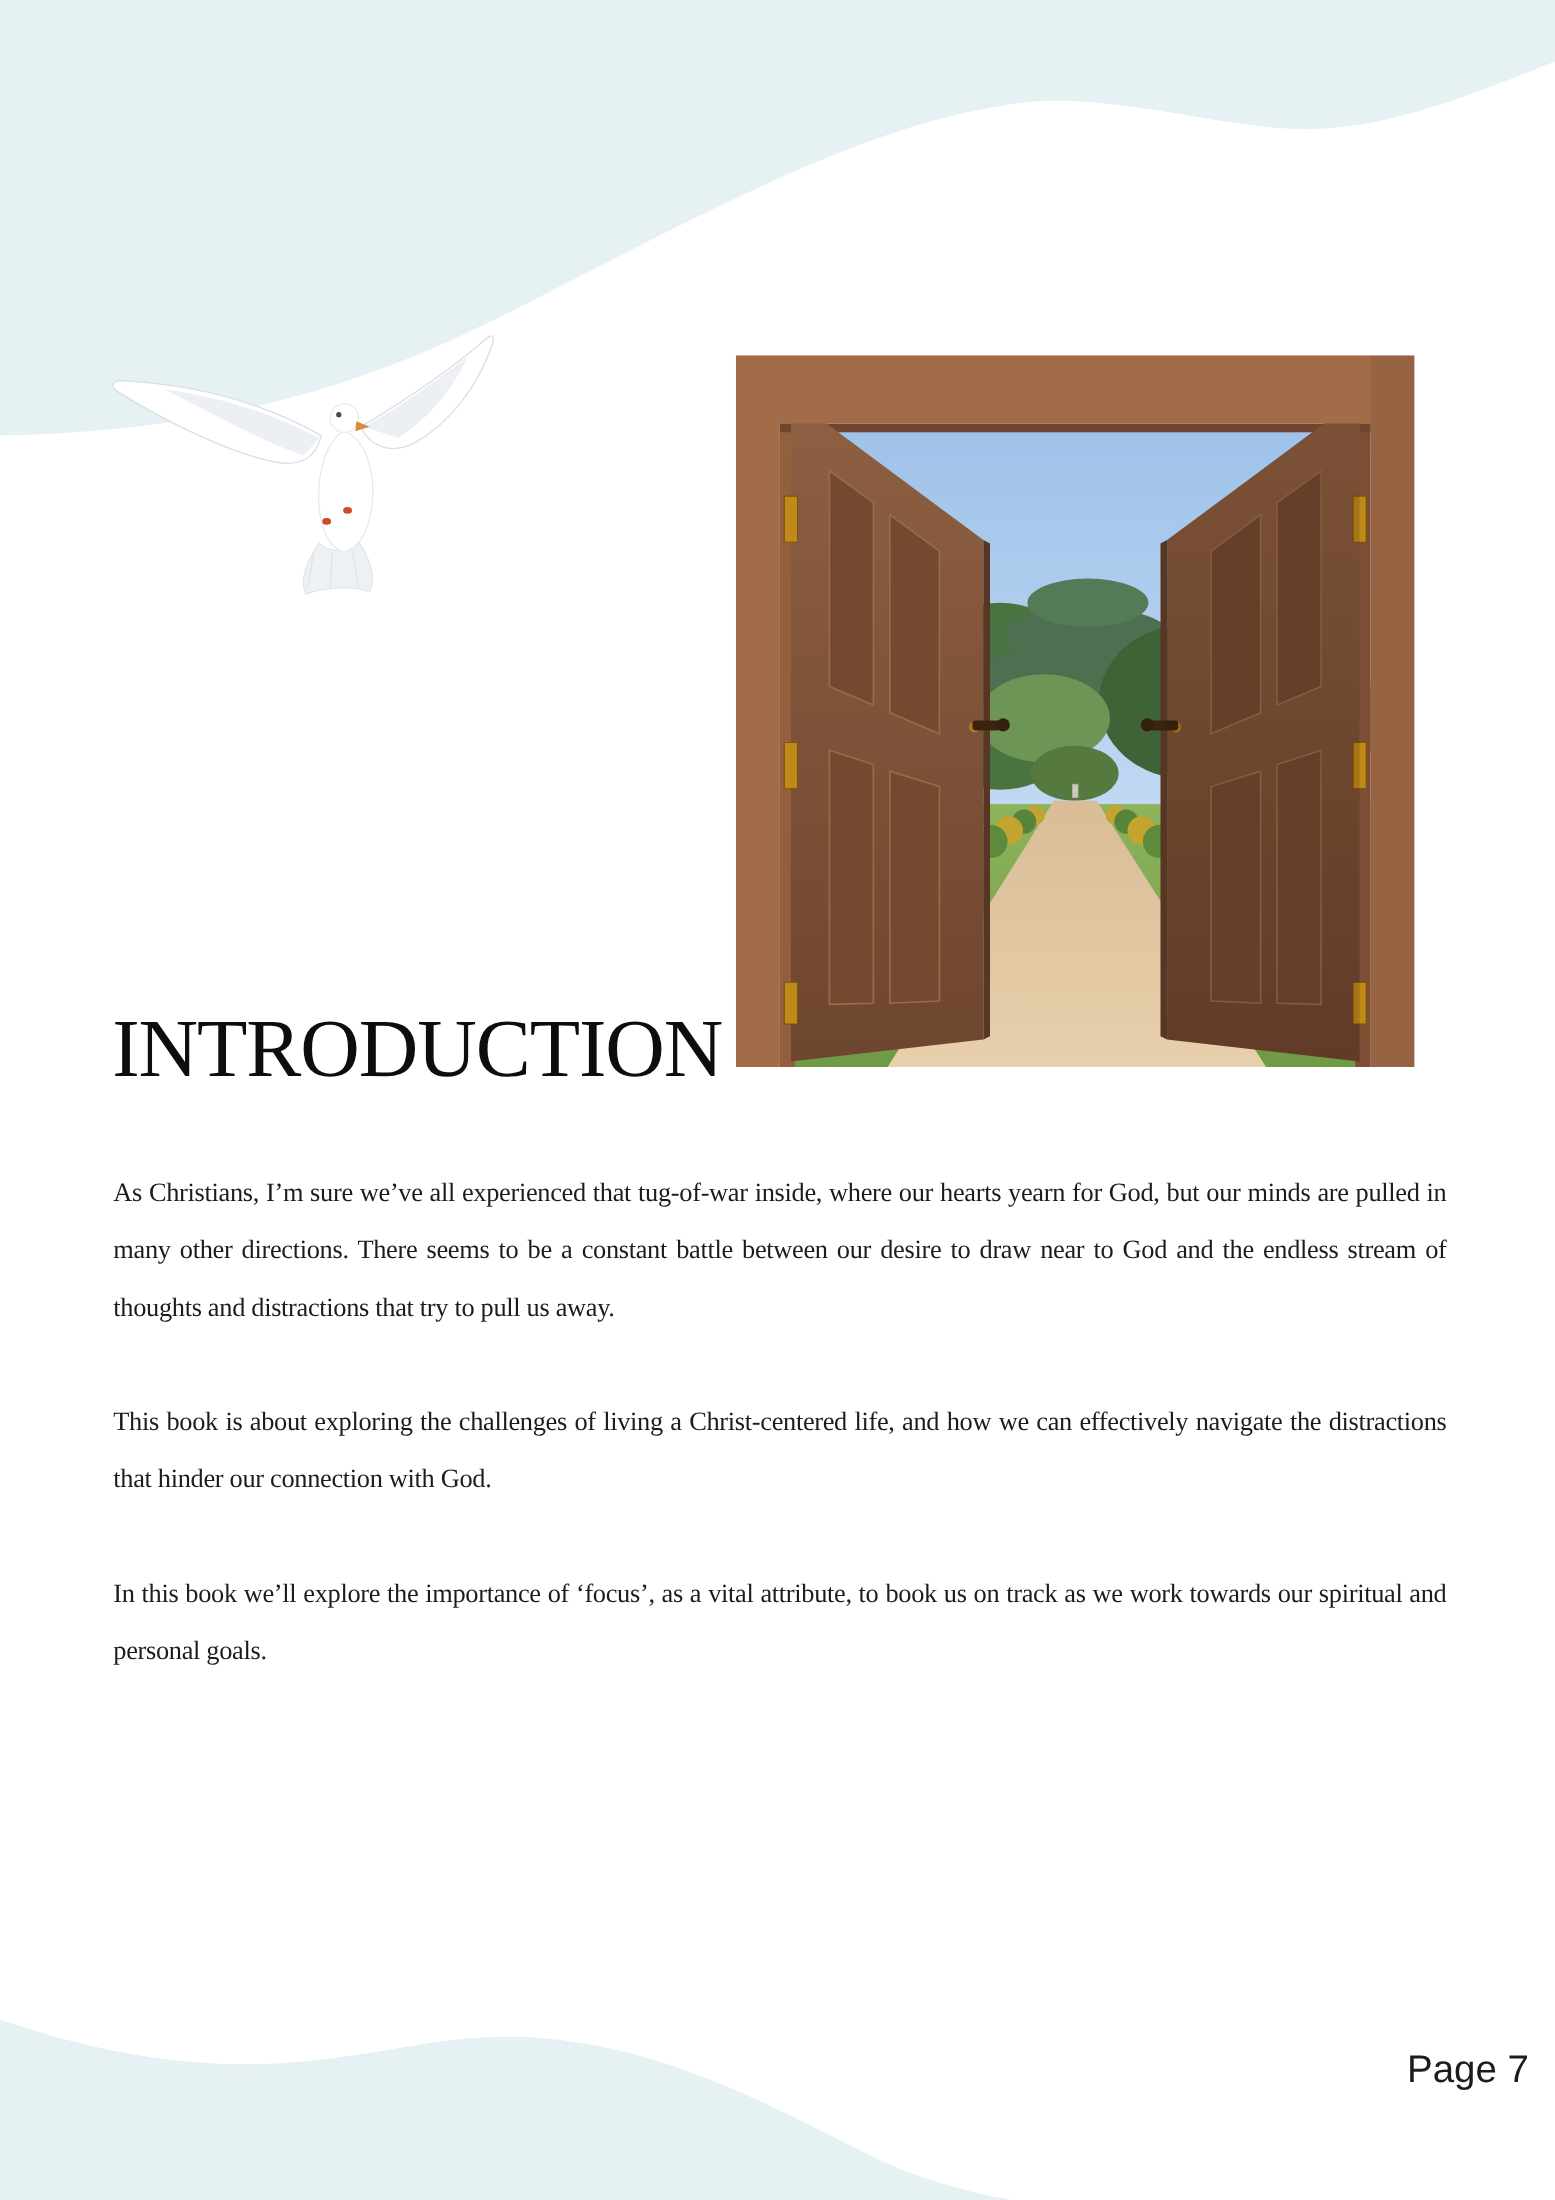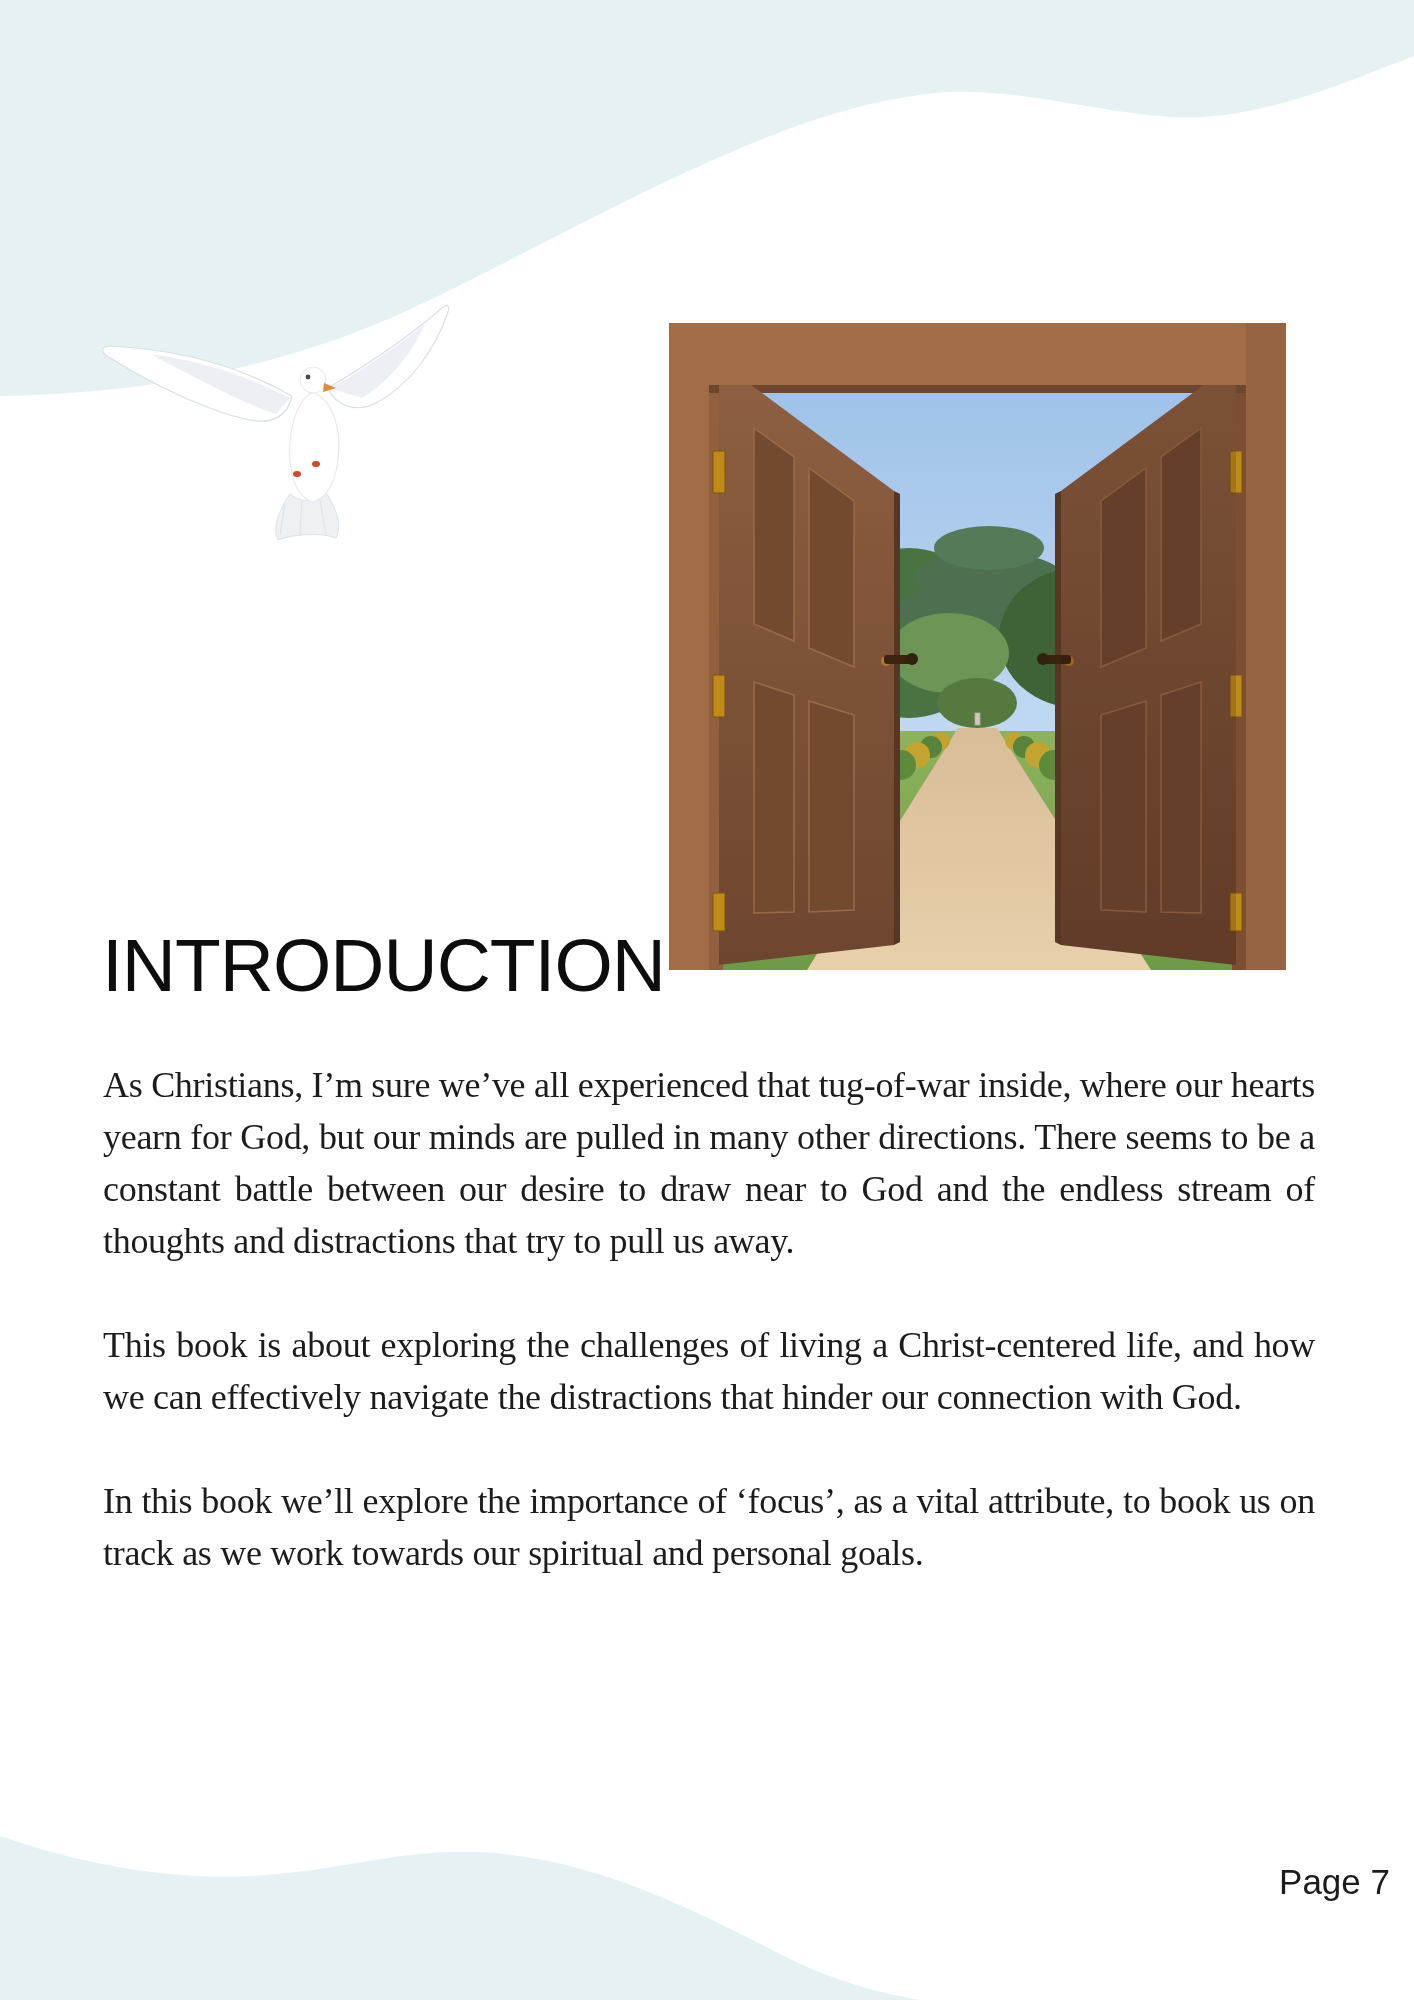--- a/index.html
+++ b/index.html
@@ -5,29 +5,28 @@
   html,body{margin:0;padding:0;}
   body{
     width:1414px;height:2000px;position:relative;overflow:hidden;
     background:var(--page_bg,#fff);
     font-family:"Liberation Serif",serif;
   }
   .abs{position:absolute;}
   .wave-fill{fill:var(--wave_blue,#e6f1f4);}
   .page-title{
     left:102px;top:916px;
-    font-family:Liberation Sans, sans-serif;
+    font-family:Liberation Serif, serif;
     font-size:75px;letter-spacing:-1px;line-height:1;
     color:var(--heading_color,#0d0d0d);
     white-space:nowrap;
-    margin-top:12px;
   }
   .body-text{
     left:103px;top:1059px;width:1212px;
-    font-size:36px;line-height:52px;letter-spacing:-0.3px;
+    font-size:24px;line-height:52px;letter-spacing:-0.3px;
     color:var(--text_color,#1c1c1c);
     text-align:justify;
   }
   .body-text p{margin:0 0 52px 0;}
   .page-number{
     right:24px;top:1862px;
     font-family:"Liberation Sans",sans-serif;
     font-size:35px;color:var(--text_color,#1c1c1c);
   }
   svg{display:block;}

